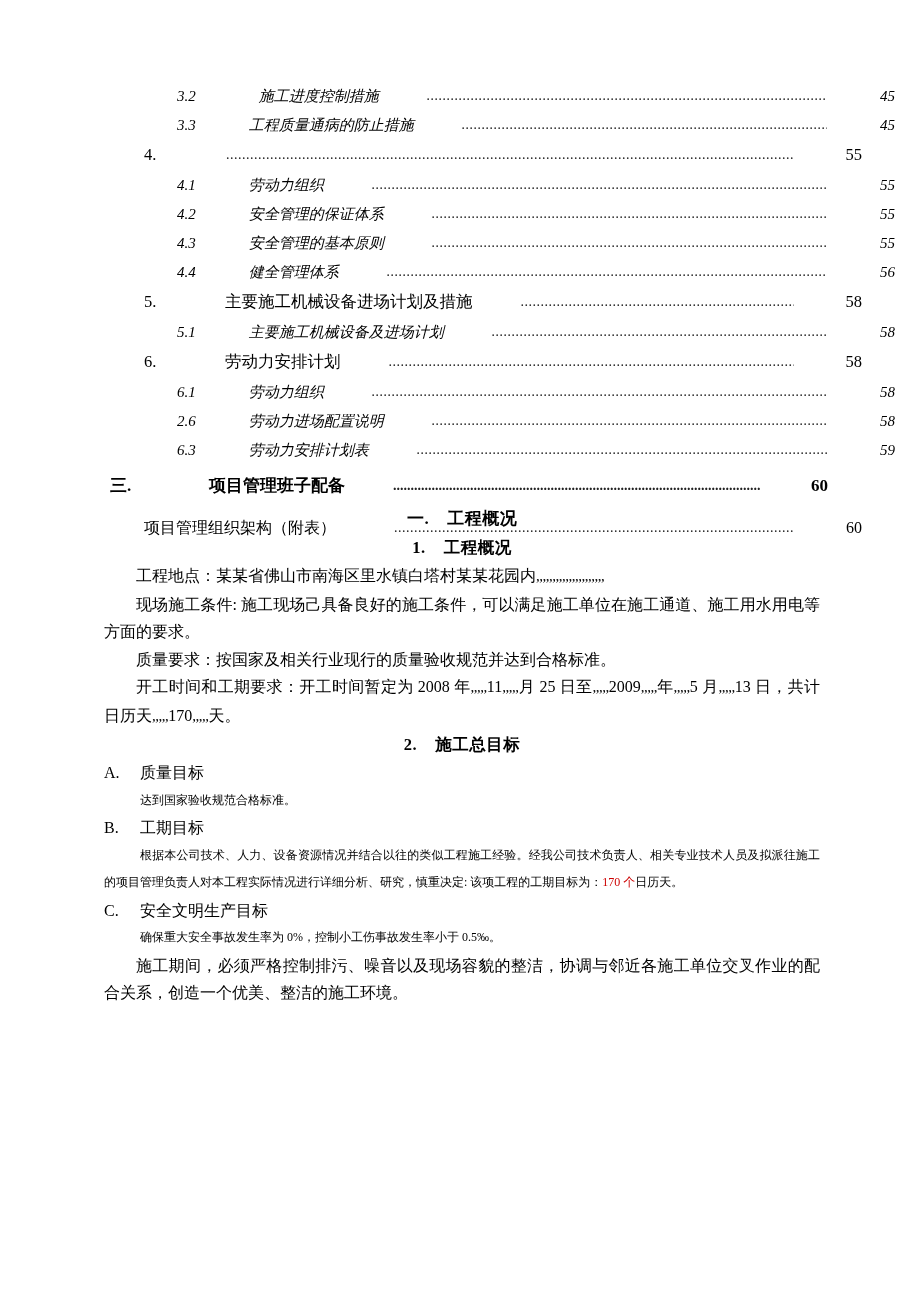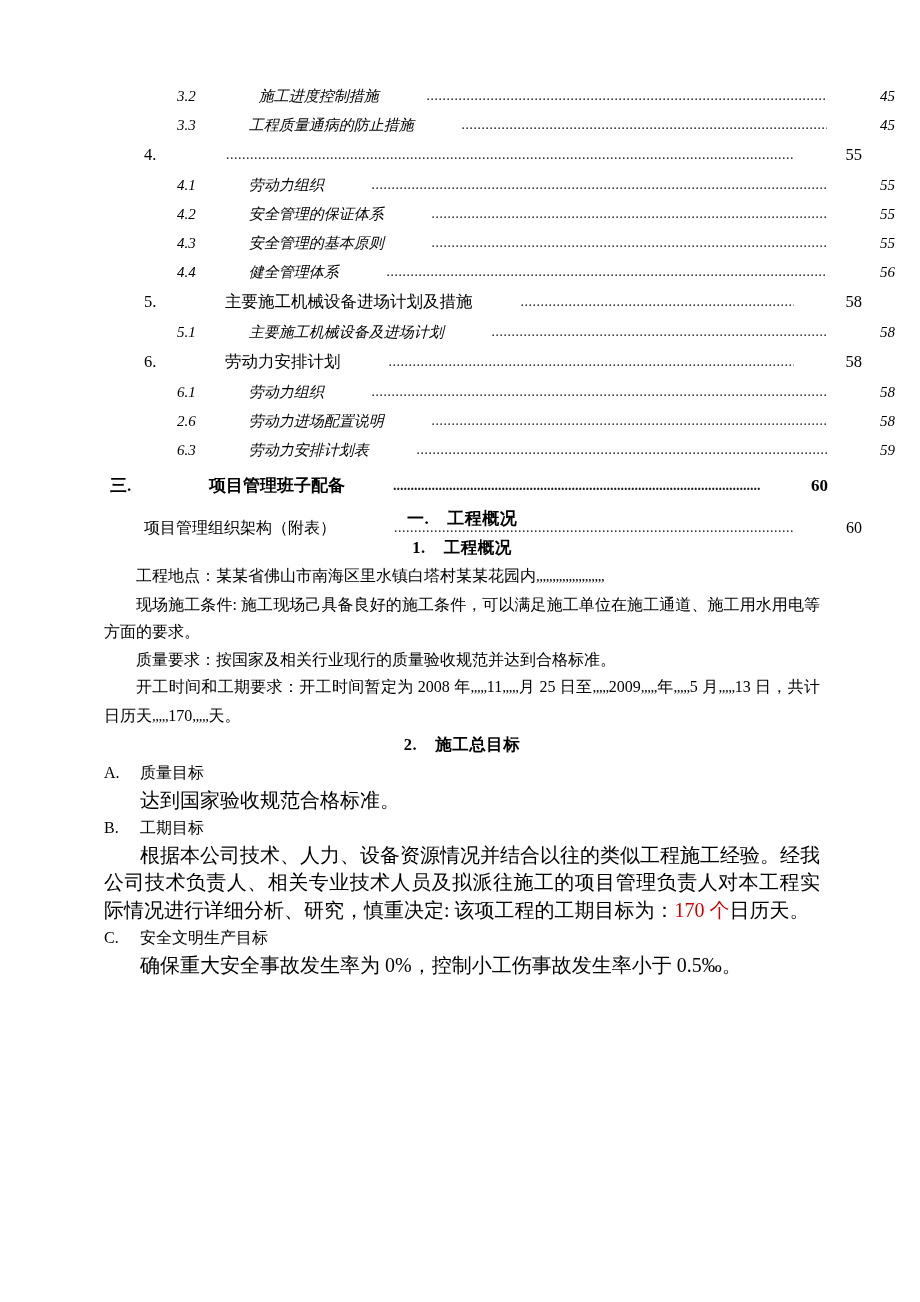--- a/index.html
+++ b/index.html
@@ -149,21 +149,21 @@
     line-height: 27.5px;
     margin: 0;
   }
   .abc-marker {
     flex: 0 0 36px;
   }
   .abc-text { flex: 1 1 auto; }
 
   p.sub {
     margin: 0;
-    font-size: 20px;
+    font-size: 12px;
     line-height: 27.5px;
     text-indent: 36px;
     text-align: justify;
     text-justify: inter-ideograph;
   }
 </style>
 </head>
 <body>
 
 <div class="page">
@@ -294,15 +294,16 @@
       <span class="abc-text">工期目标</span>
     </div>
     <p class="sub"><span>根据本公司技术、人力、设备资源情况并结合以往的类似工程施工经验。经我公司技术负责人、相关专业技术人员及拟派往施工的项目管理负责人对本工程实际情况进行详细分析、研究，慎重决定: 该项工程的工期目标为：</span><span class="red">170 个</span><span>日历天。</span></p>
 
     <div class="abc-item">
       <span class="abc-marker">C.</span>
       <span class="abc-text">安全文明生产目标</span>
     </div>
     <p class="sub">确保重大安全事故发生率为 0%，控制小工伤事故发生率小于 0.5‰。</p>
 
+    <p class="para">施工期间，必须严格控制排污、噪音以及现场容貌的整洁，协调与邻近各施工单位交叉作业的配合关系，创造一个优美、整洁的施工环境。</p>
 
   </div>
 </div>
 
 </body></html>

